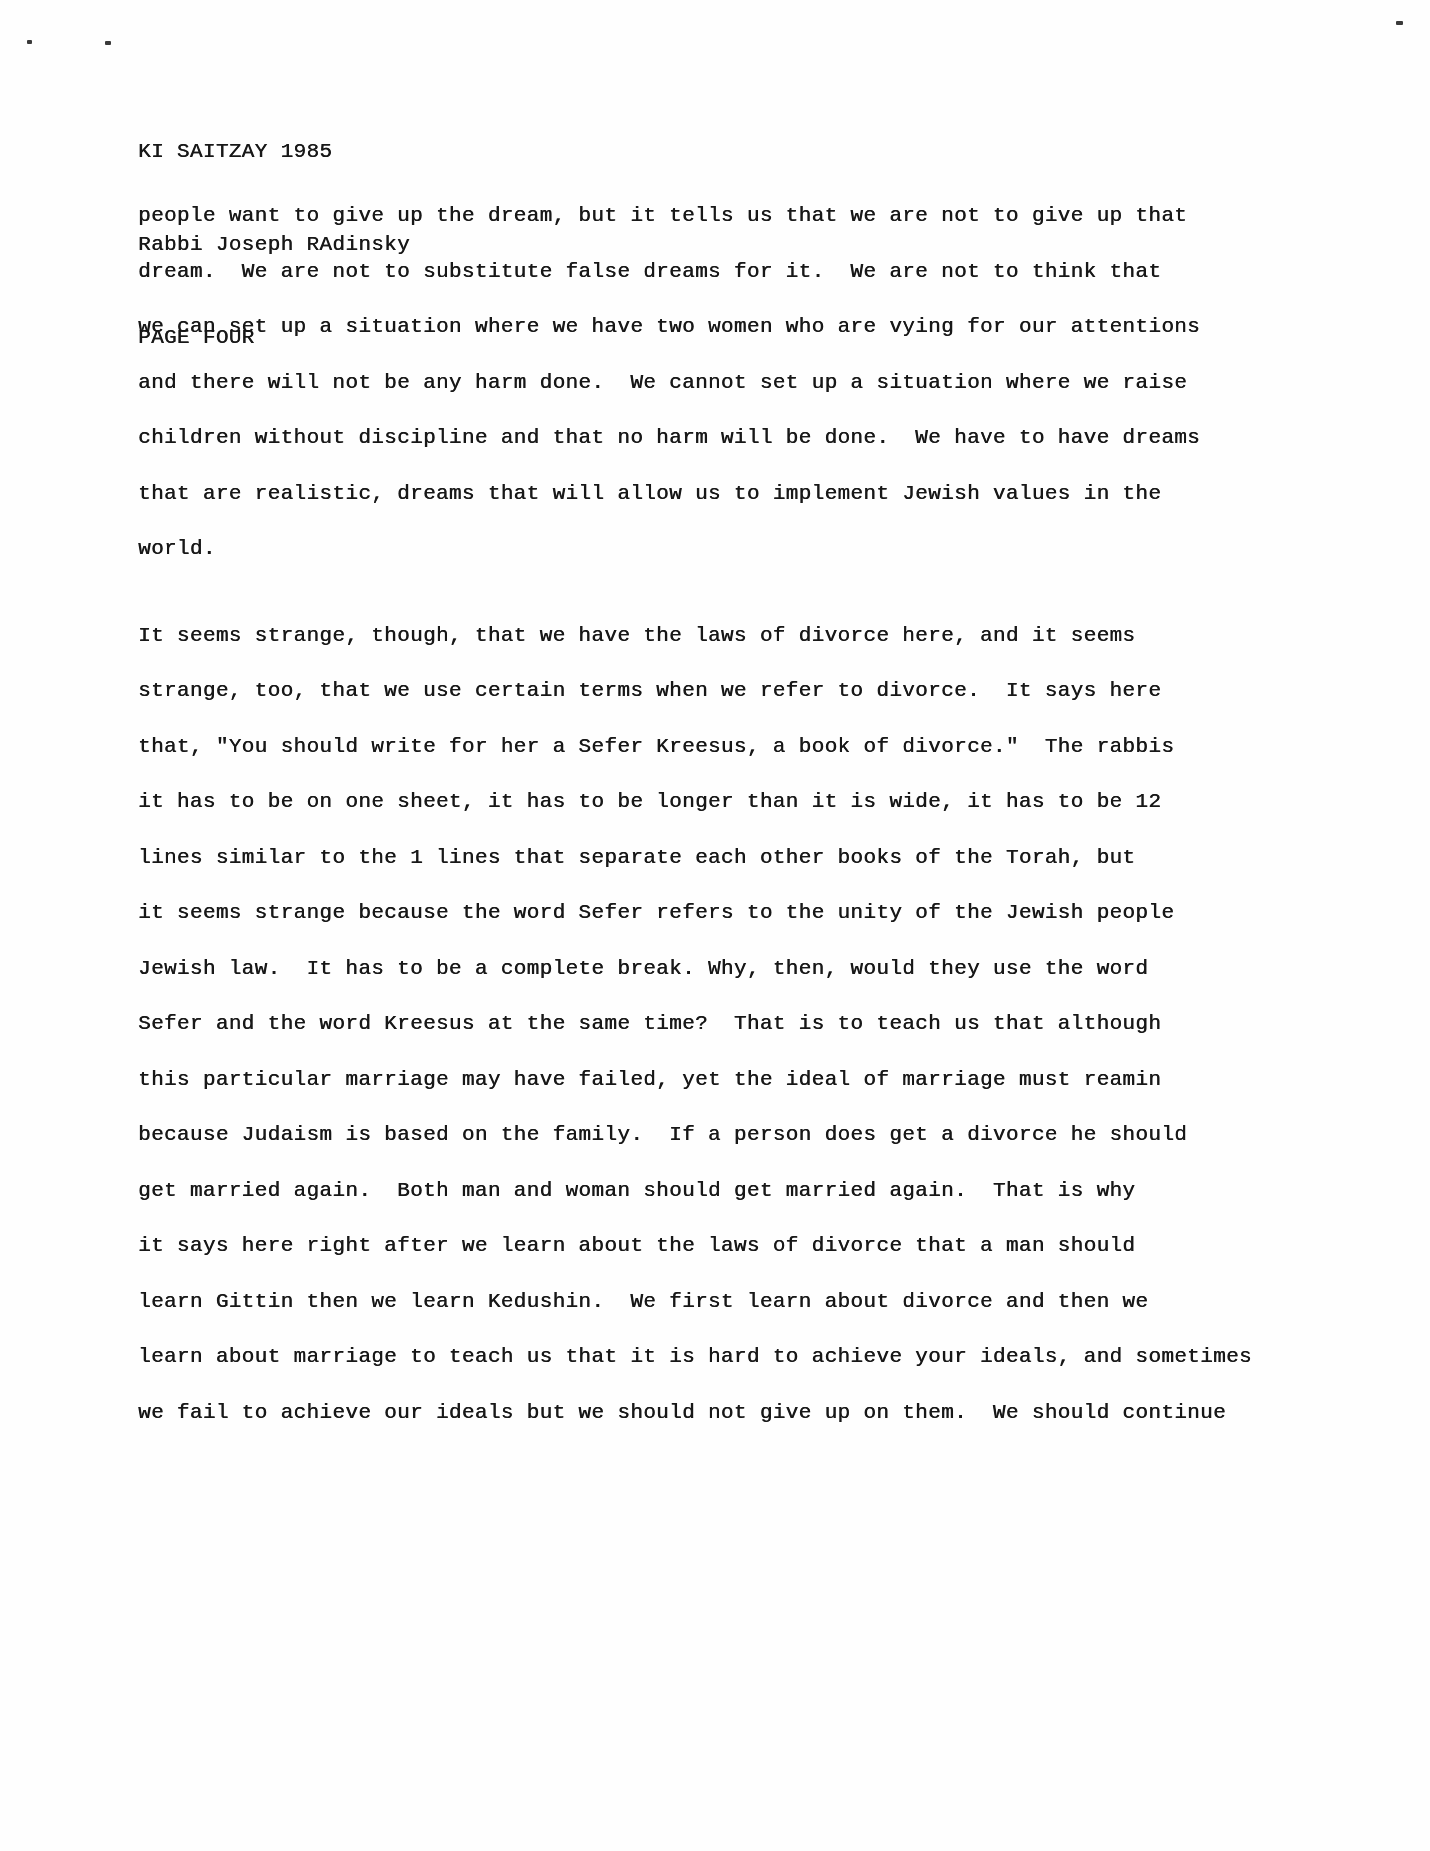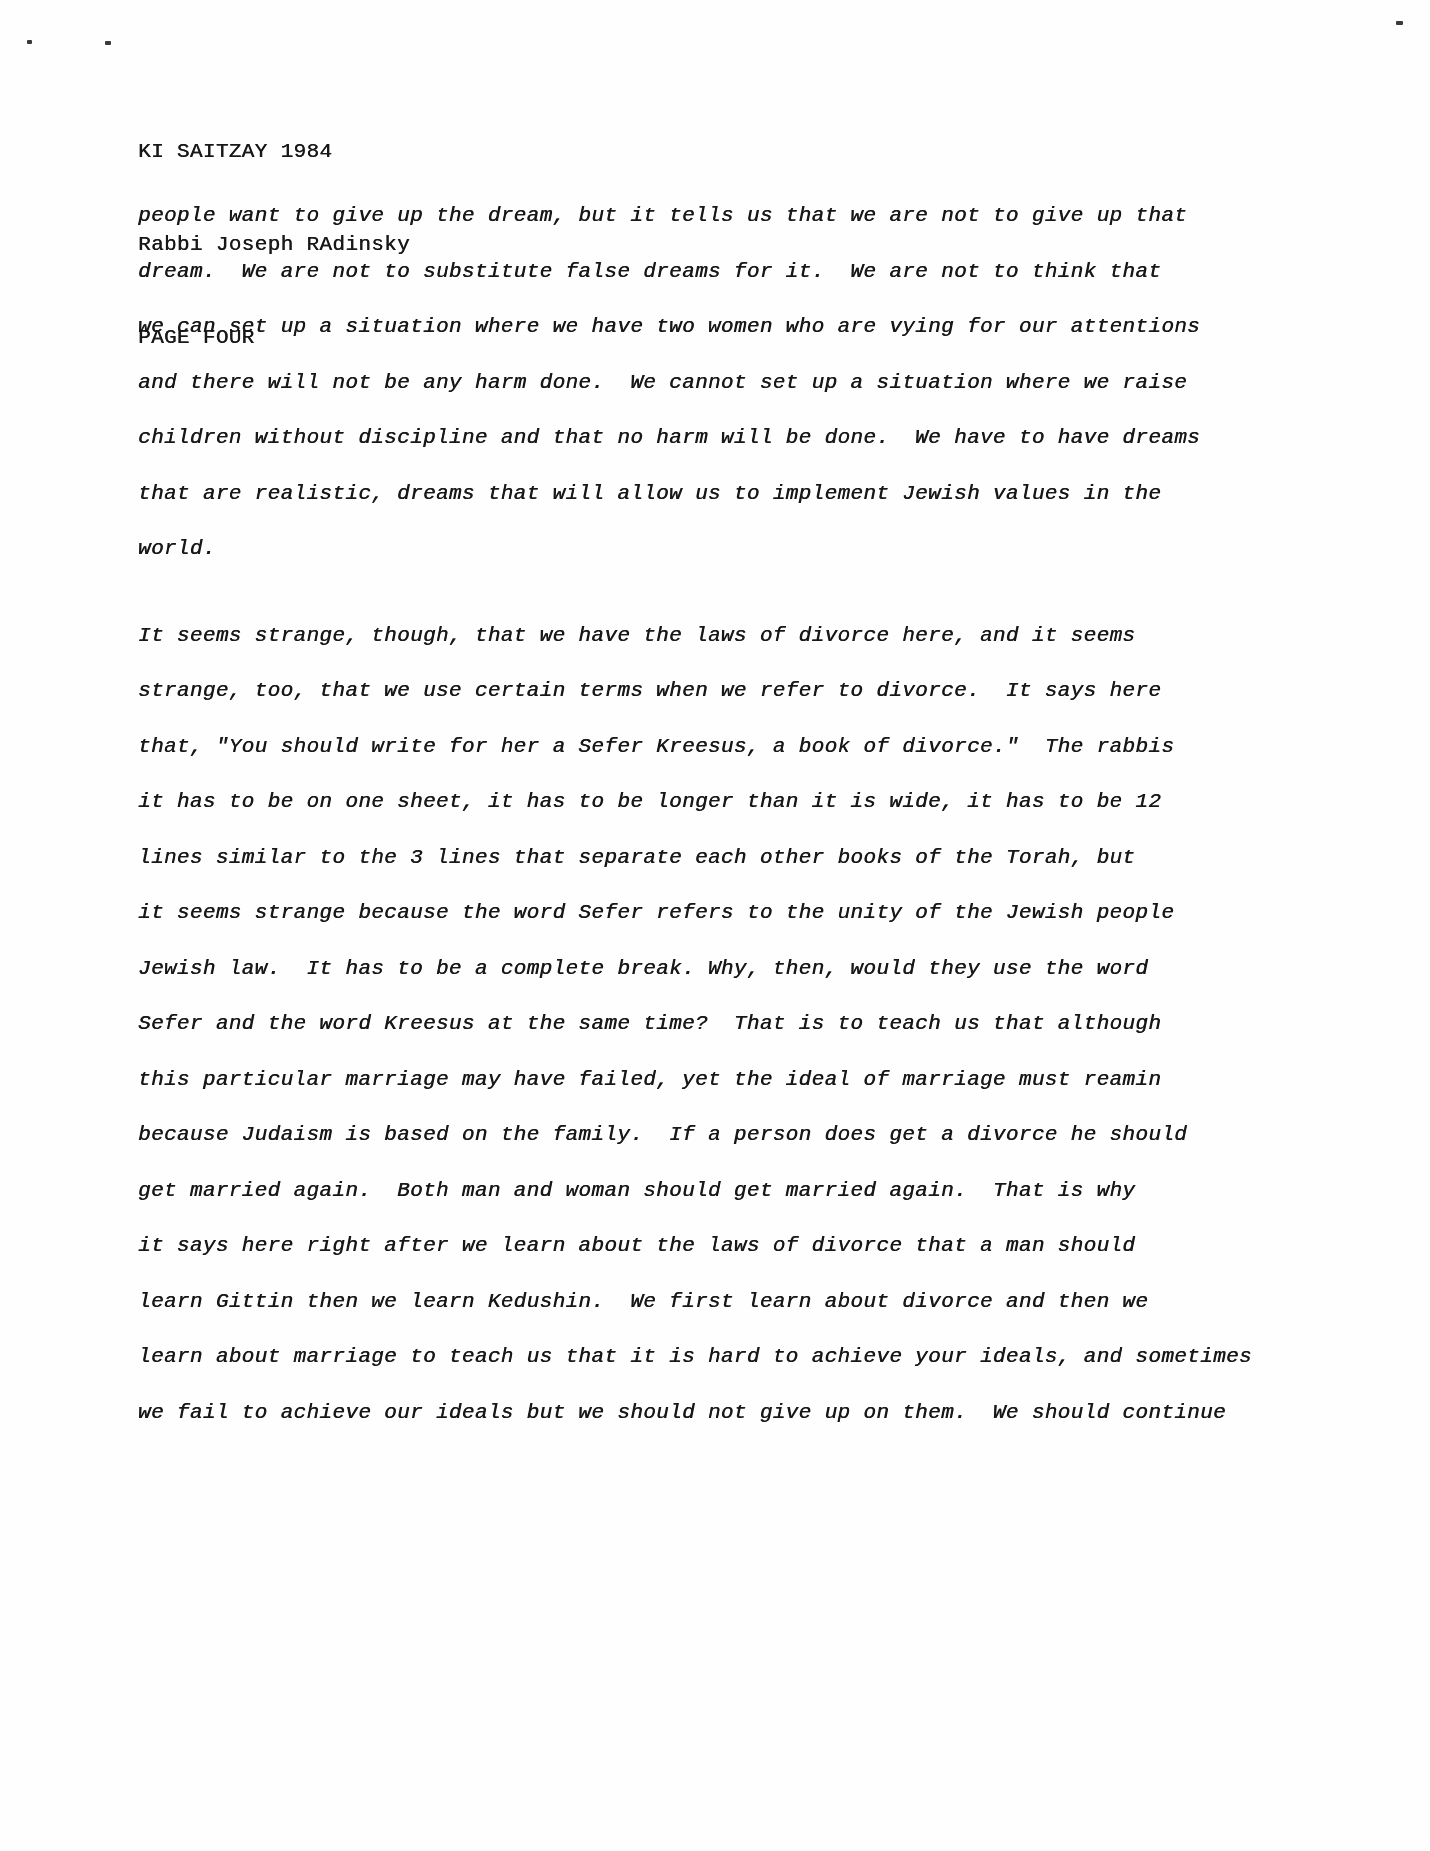--- a/index.html
+++ b/index.html
@@ -35,62 +35,61 @@
     right: 40px;
     font-size: 21px;
     letter-spacing: 0.35px;
   }
   .paragraph { display: block; }
   .paragraph + .paragraph { margin-top: 31px; }
   .doc-line {
     height: 55.5px;
     line-height: 55.5px;
     white-space: pre;
-    font-style: italic;
   }
   .speck {
     position: absolute;
     background: #3a3a3a;
     border-radius: 1px;
   }
   .speck-1 { left: 27px;   top: 40px; width: 5px; height: 4px; }
   .speck-2 { left: 105px;  top: 41px; width: 6px; height: 4px; }
   .speck-3 { left: 1396px; top: 21px; width: 7px; height: 4px; }
 </style>
 </head>
 <body>
 
 <div class="page">
 
   <span class="speck speck-1"></span>
   <span class="speck speck-2"></span>
   <span class="speck speck-3"></span>
 
   <header class="doc-header ink">
-    <div class="header-line">KI SAITZAY 1984</div>
+    <div class="header-line">KI SAITZAY 1985</div>
     <div class="header-line">Rabbi Joseph RAdinsky</div>
     <div class="header-line">PAGE FOUR</div>
   </header>
 
   <main class="doc-body ink">
     <div class="paragraph">
         <div class="doc-line">people want to give up the dream, but it tells us that we are not to give up that</div>
         <div class="doc-line">dream.  We are not to substitute false dreams for it.  We are not to think that</div>
         <div class="doc-line">we can set up a situation where we have two women who are vying for our attentions</div>
         <div class="doc-line">and there will not be any harm done.  We cannot set up a situation where we raise</div>
         <div class="doc-line">children without discipline and that no harm will be done.  We have to have dreams</div>
         <div class="doc-line">that are realistic, dreams that will allow us to implement Jewish values in the</div>
         <div class="doc-line">world.</div>
       </div>
     <div class="paragraph">
         <div class="doc-line">It seems strange, though, that we have the laws of divorce here, and it seems</div>
         <div class="doc-line">strange, too, that we use certain terms when we refer to divorce.  It says here</div>
         <div class="doc-line">that, "You should write for her a Sefer Kreesus, a book of divorce."  The rabbis</div>
         <div class="doc-line">it has to be on one sheet, it has to be longer than it is wide, it has to be 12</div>
-        <div class="doc-line">lines similar to the 3 lines that separate each other books of the Torah, but</div>
+        <div class="doc-line">lines similar to the 1 lines that separate each other books of the Torah, but</div>
         <div class="doc-line">it seems strange because the word Sefer refers to the unity of the Jewish people</div>
         <div class="doc-line">Jewish law.  It has to be a complete break. Why, then, would they use the word</div>
         <div class="doc-line">Sefer and the word Kreesus at the same time?  That is to teach us that although</div>
         <div class="doc-line">this particular marriage may have failed, yet the ideal of marriage must reamin</div>
         <div class="doc-line">because Judaism is based on the family.  If a person does get a divorce he should</div>
         <div class="doc-line">get married again.  Both man and woman should get married again.  That is why</div>
         <div class="doc-line">it says here right after we learn about the laws of divorce that a man should</div>
         <div class="doc-line">learn Gittin then we learn Kedushin.  We first learn about divorce and then we</div>
         <div class="doc-line">learn about marriage to teach us that it is hard to achieve your ideals, and sometimes</div>
         <div class="doc-line">we fail to achieve our ideals but we should not give up on them.  We should continue</div>

